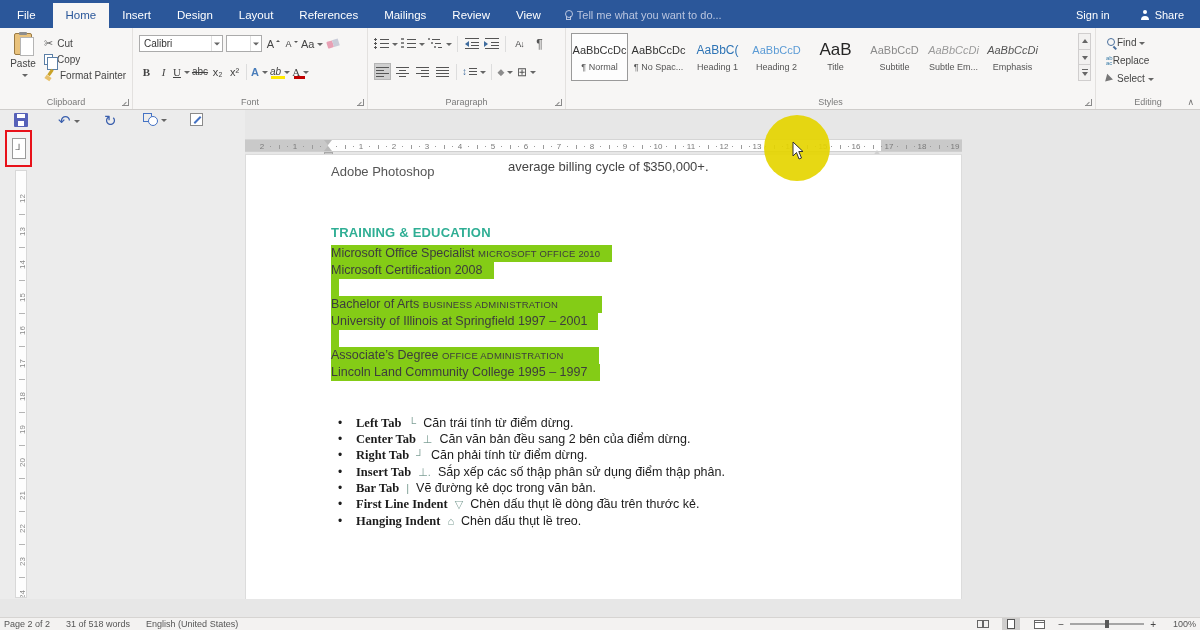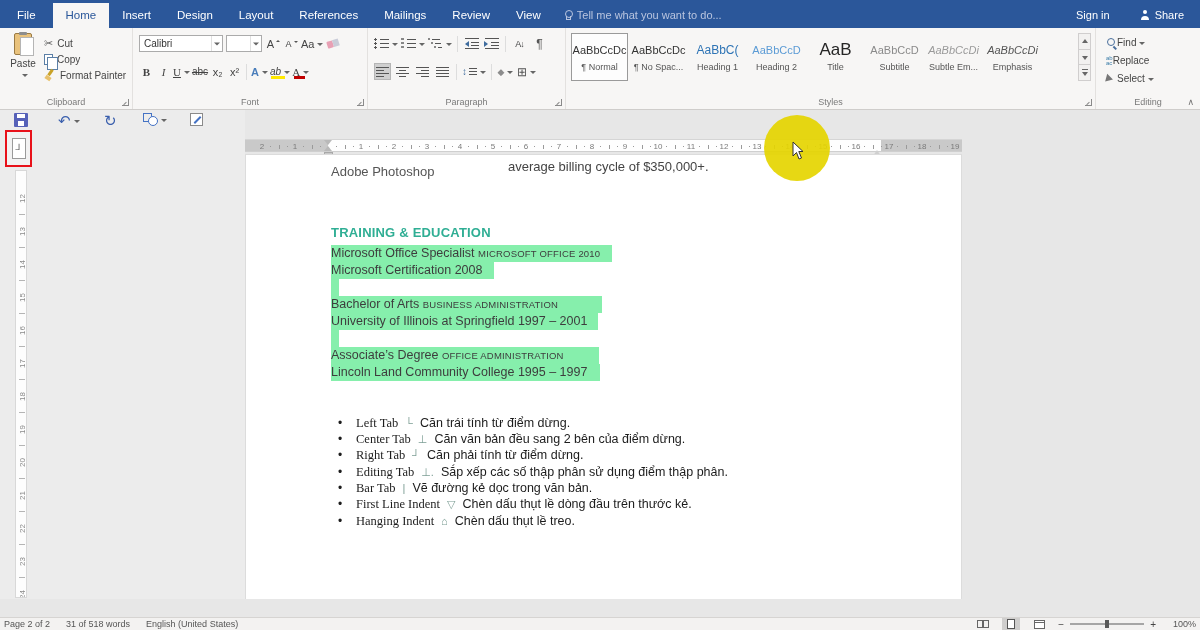--- a/index.html
+++ b/index.html
@@ -193,35 +193,35 @@
   .ind-leftbox { position:absolute; left:324px; top:42px; width:9px; height:4px; background:#c9c9c9; border:1px solid #a8a8a8; }
   .ind-right { position:absolute; left:873px; top:36px; width:0; height:0; border:4.5px solid transparent; border-bottom:6px solid #cfcfcf; }
 
   .page { position:absolute; left:245px; top:44px; width:717px; height:445px; background:#fff; border:1px solid #dcdcdc; border-bottom:none; }
 
   
   .docline1l { position:absolute; left:85px; top:9px; font-size:13px; color:#555; }
   .docline1r { position:absolute; left:262px; top:4px; font-size:13px; color:#444; }
   .docheading { position:absolute; left:85px; top:70px; font-size:13px; font-weight:bold; letter-spacing:.2px; }
   .selrows { position:absolute; left:85px; top:90px; }
-  .selrow { position:absolute; left:0; height:17px; background:#86efac; font-size:12.5px; color:#3d3d3d; white-space:nowrap; overflow:hidden; line-height:17px; }
+  .selrow { position:absolute; left:0; height:17px; background:#84cc16; font-size:12.5px; color:#3d3d3d; white-space:nowrap; overflow:hidden; line-height:17px; }
   .selrow .caps { font-size:9.5px; letter-spacing:.2px; }
   .sr0 { top:0;    width:281px; }
   .sr1 { top:17px; width:163px; }
   .sr2 { top:34px; width:8px; }
   .sr3 { top:51px; width:271px; }
   .sr4 { top:68px; width:267px; }
   .sr5 { top:85px; width:8px; }
   .sr6 { top:102px; width:268px; }
   .sr7 { top:119px; width:269px; }
 
   .bullets { position:absolute; left:90px; top:261px; }
   .brow { position:absolute; left:0; padding-left:20px; white-space:nowrap; font-size:12.5px; color:#1c1c1c; }
   .brow::before { content:"•"; position:absolute; left:2px; top:0; font-size:12px; color:#1c1c1c; }
-  .bterm { font-family:"Liberation Serif", serif; font-weight:normal; font-size:12.5px; margin-right:7px;margin-top:40px; }
+  .bterm { font-family:"Liberation Serif", serif; font-weight:bold; font-size:12.5px; margin-right:7px;margin-top:40px; }
   .bsym { color:#7d9e95; font-size:11px; margin-right:7px; }
 
   .ycircle { position:absolute; left:764px; top:5px; width:66px; height:66px; border-radius:50%; background:rgba(229,213,0,.92); }
   .cursor { position:absolute; left:791px; top:31px; }
 
   
   .statusbar { position:absolute; left:0; bottom:0; width:1200px; height:13px; background:#f3f2f1; border-top:1px solid #d6d4d2; display:flex; align-items:center; font-size:9px; color:#555; padding:0 4px; }
   .sitem { margin-right:16px; white-space:nowrap; }
   .sright { margin-left:auto; display:flex; align-items:center; gap:10px; }
   .viewbtn { display:flex; align-items:center; justify-content:center; width:18px; height:12px; }
@@ -510,21 +510,21 @@
         <div class="selrow sr4"><span>University of Illinois at Springfield 1997 – 2001</span><span class="caps"></span></div>
         <div class="selrow sr5"></div>
         <div class="selrow sr6"><span>Associate’s Degree </span><span class="caps">OFFICE ADMINISTRATION</span></div>
         <div class="selrow sr7"><span>Lincoln Land Community College 1995 – 1997</span><span class="caps"></span></div>
       </div>
 
       <div class="bullets">
         <div class="brow" style="top:0;"><span class="bterm">Left Tab</span><span class="bsym">└</span><span>Căn trái tính từ điểm dừng.</span></div>
         <div class="brow" style="top:16px;"><span class="bterm">Center Tab</span><span class="bsym">⊥</span><span>Căn văn bản đều sang 2 bên của điểm dừng.</span></div>
         <div class="brow" style="top:32px;"><span class="bterm">Right Tab</span><span class="bsym">┘</span><span>Căn phải tính từ điểm dừng.</span></div>
-        <div class="brow" style="top:49px;"><span class="bterm">Editing Tab</span><span class="bsym">⊥.</span><span>Sắp xếp các số thập phân sử dụng điểm thập phân.</span></div>
+        <div class="brow" style="top:49px;"><span class="bterm">Insert Tab</span><span class="bsym">⊥.</span><span>Sắp xếp các số thập phân sử dụng điểm thập phân.</span></div>
         <div class="brow" style="top:65px;"><span class="bterm">Bar Tab</span><span class="bsym">|</span><span>Vẽ đường kẻ dọc trong văn bản.</span></div>
         <div class="brow" style="top:81px;"><span class="bterm">First Line Indent</span><span class="bsym">▽</span><span>Chèn dấu thụt lề dòng đầu trên thước kẻ.</span></div>
         <div class="brow" style="top:98px;"><span class="bterm">Hanging Indent</span><span class="bsym">⌂</span><span>Chèn dấu thụt lề treo.</span></div>
       </div>
     </div>
 
     <div class="ycircle"></div>
     <div class="cursor">
       <svg width="14" height="20" viewBox="0 0 14 20">
           <path d="M2 1 L2 15 L5.5 11.5 L8 18 L10.5 17 L7.8 10.5 L12 10.5 Z" fill="#fff" stroke="#333" stroke-width="1"></path>

